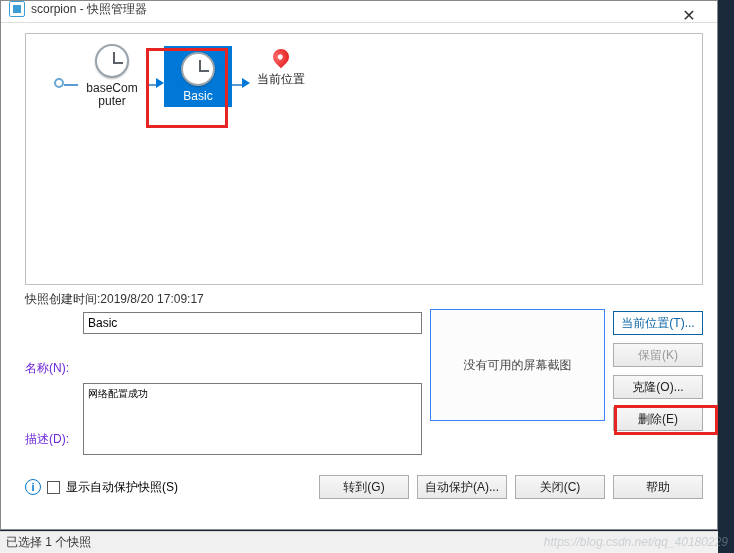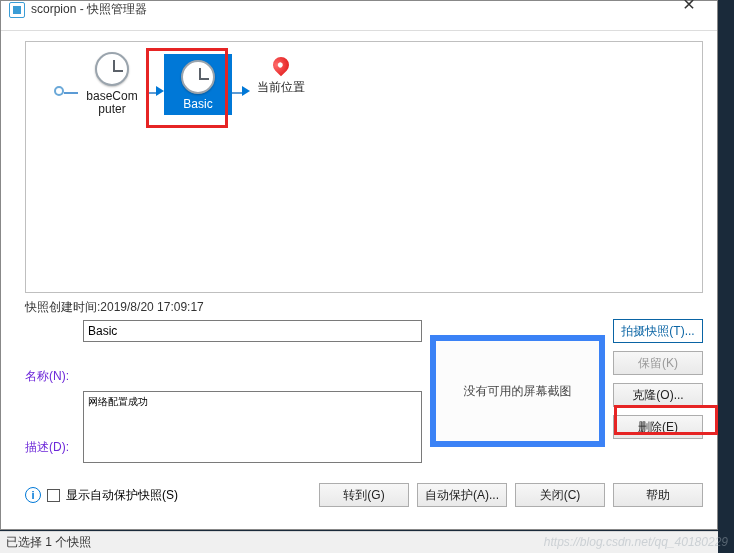--- a/index.html
+++ b/index.html
@@ -15,26 +15,26 @@
   }
   .window {
     position: absolute;
     left: 0; top: 0;
     width: 718px;
     height: 530px;
     background: #fff;
     border: 1px solid #888;
   }
   .titlebar {
-    height: 30px;
+    height: 22px;
     background: #fff;
     border-bottom: 1px solid #ddd;
     display: flex;
-    align-items: flex-end;
-    padding: 12px 8px;
+    align-items: flex-start;
+    padding: 0 8px;
   }
   .titlebar .icon-box {
     width: 16px; height: 16px;
     border: 1px solid #3b9dd6;
     border-radius: 2px;
     display: flex; align-items: center; justify-content: center;
     margin-right: 6px;
   }
   .titlebar .icon-box .inner {
     width: 8px; height: 8px; background: #3b9dd6;
@@ -130,22 +130,22 @@
   .form-row .lbl { width: 58px; color: #6d28d9; padding-top: 4px; margin-top: 44px; }
   .form-row input[type=text] {
     flex: 1; height: 22px; border: 1px solid #7a7a7a; padding: 0 4px;
     font-family: inherit; font-size: 12px;
   }
   .form-row textarea {
     flex: 1; height: 72px; border: 1px solid #7a7a7a; padding: 3px 4px;
     font-family: inherit; font-size: 10px; resize: none;
   }
   .screenshot-box {
-    width: 175px; height: 112px; margin-top: 36px;
-    border: 6px solid #3b82f6;
+    width: 175px; height: 112px; margin-top: 18px;
+    border: 1px solid #3b82f6;
     display: flex; align-items: center; justify-content: center;
     color: #444; background: #fcfcfc;
   }
   .side-buttons {
     display: flex; flex-direction: column; gap: 8px; margin-top: 20px;
     width: 90px;
     align-items: stretch;
   }
   .btn {
     height: 24px; border: 1px solid #adadad;
@@ -257,21 +257,21 @@
         </div>
         <div class="form-row">
           <div class="lbl">描述(D):</div>
           <textarea style="">网络配置成功</textarea>
         </div>
       </div>
       <div class="screenshot-box">
         <span>没有可用的屏幕截图</span>
       </div>
       <div class="side-buttons">
-        <div class="btn primary">拍摄快照(T)...</div>
+        <div class="btn primary">当前位置(T)...</div>
         <div class="btn disabled">保留(K)</div>
         <div class="btn">克隆(O)...</div>
         <div class="btn">删除(E)</div>
       </div>
     </div>
 
     <div class="footer-row">
       <div class="footer-left">
         <div class="info-icon">i</div>
         <div class="chk"></div>

